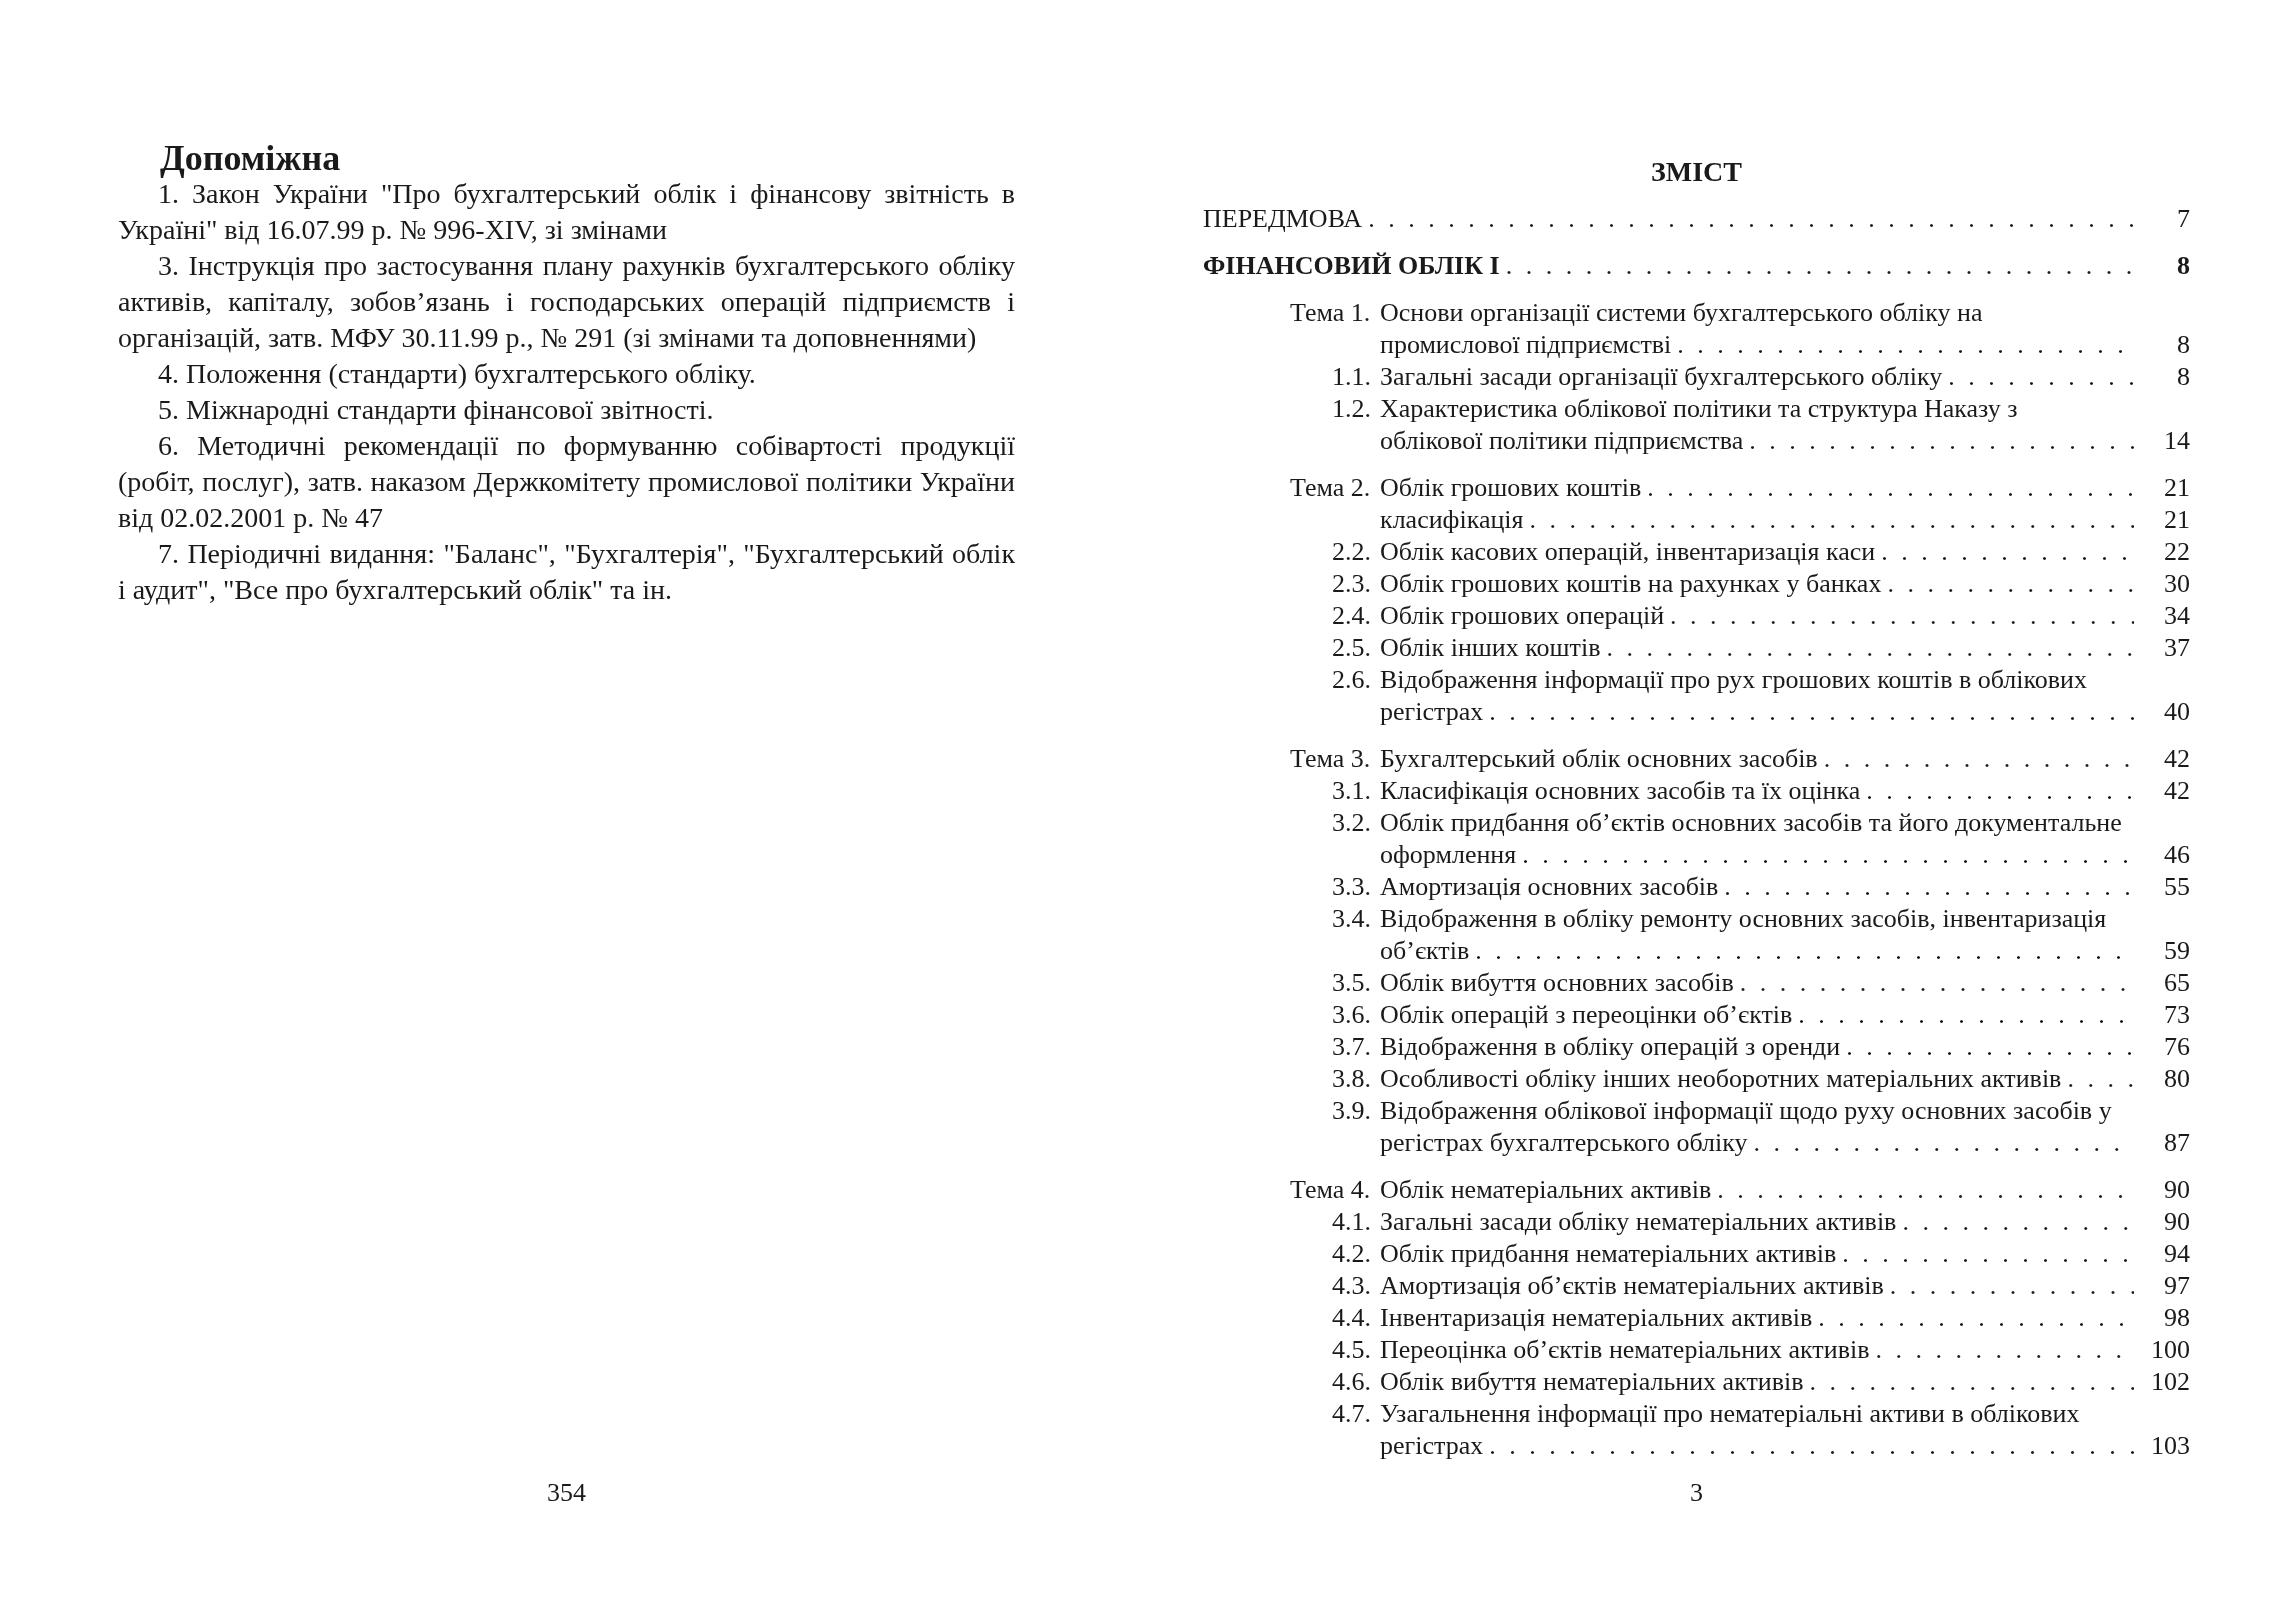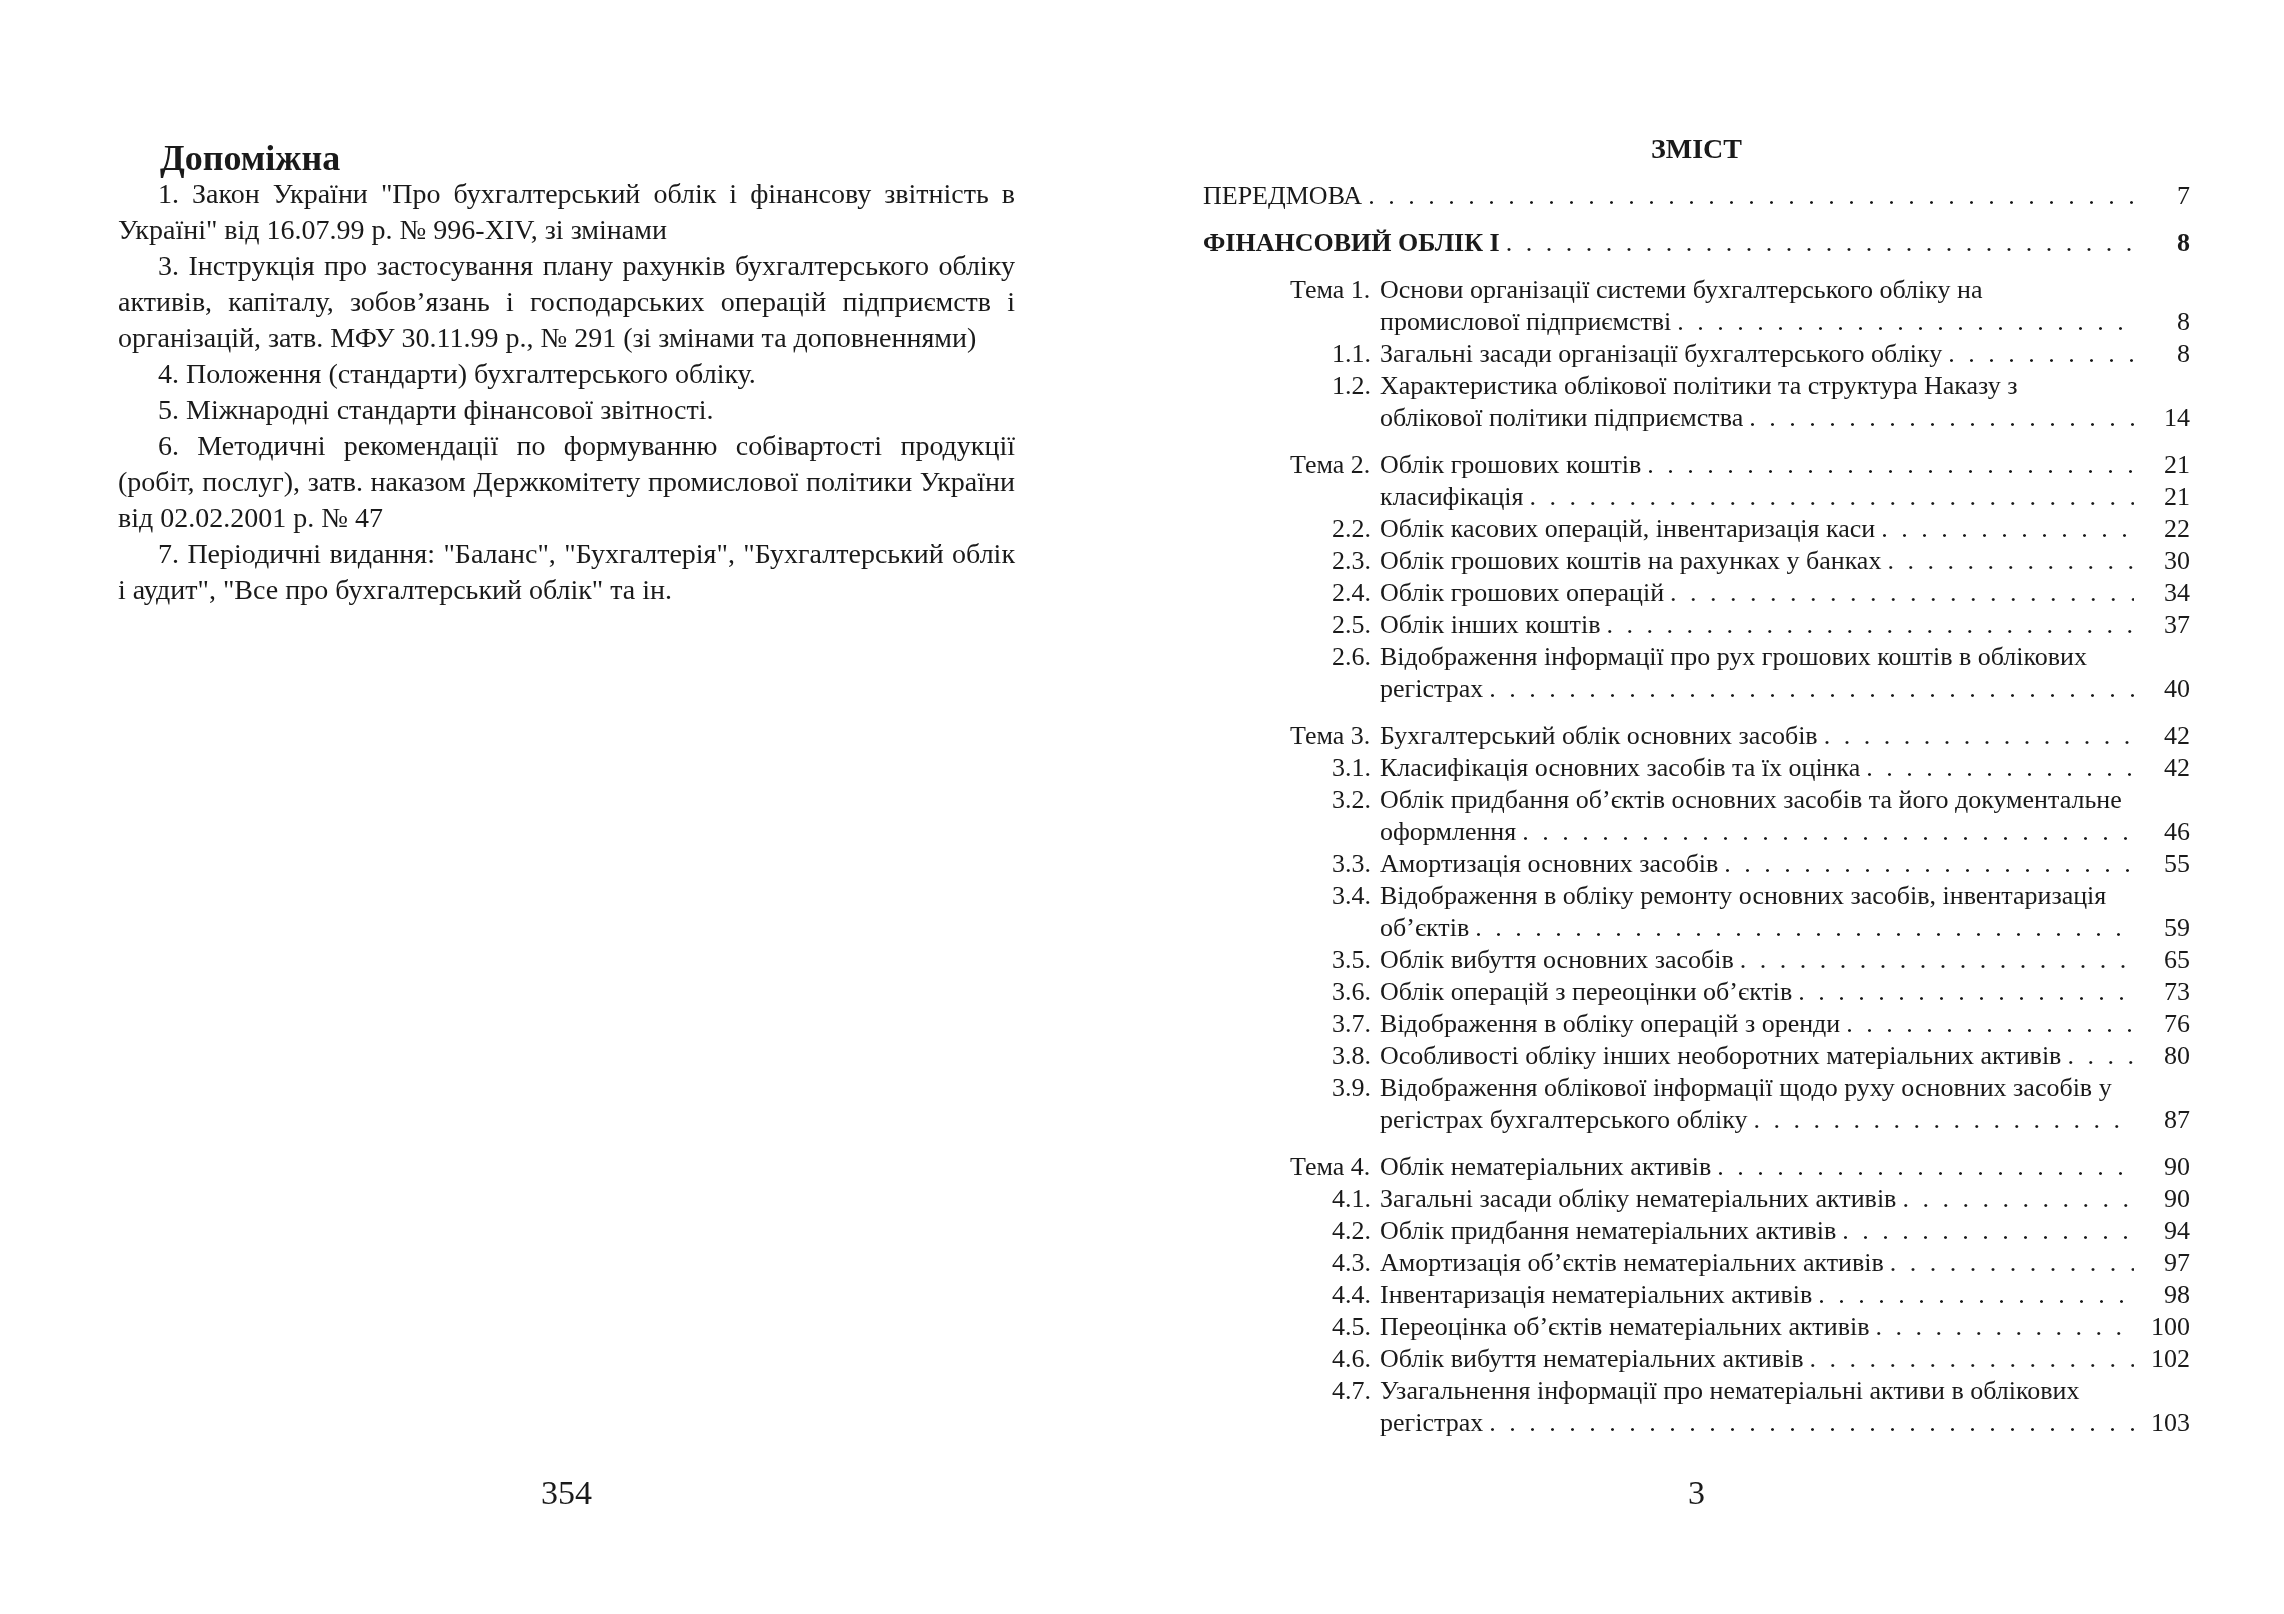--- a/index.html
+++ b/index.html
@@ -20,28 +20,28 @@
   }
   .bib-heading{
     font-weight:bold;margin:0 0 0 42px;padding:0;
     font-size:36px;line-height:36px;
   }
   .bib-list p{
     margin:0;padding:0;
     text-align:justify;text-indent:40px;
   }
   .pagenum{
-    position:absolute;font-size:34px;line-height:30px;color:#1a1a1a;
+    position:absolute;font-size:26px;line-height:30px;color:#1a1a1a;
   }
   .pagenum-left{left:118px;width:897px;top:1478px;text-align:center;}
   .pagenum-right{left:1203px;width:987px;top:1478px;text-align:center;}
 
   
   .toc{
-    position:absolute;left:1203px;top:132px;width:987px;
+    position:absolute;left:1203px;top:155px;width:987px;
     font-size:26px;line-height:32px;
   }
   .toc-title{
     font-weight:bold;text-align:center;
     font-size:28px;line-height:34px;margin:0 0 14px 0;
   }
   .toc-row{
     display:flex;align-items:center;
   }
   .toc-row.gap{margin-top:15px;}

